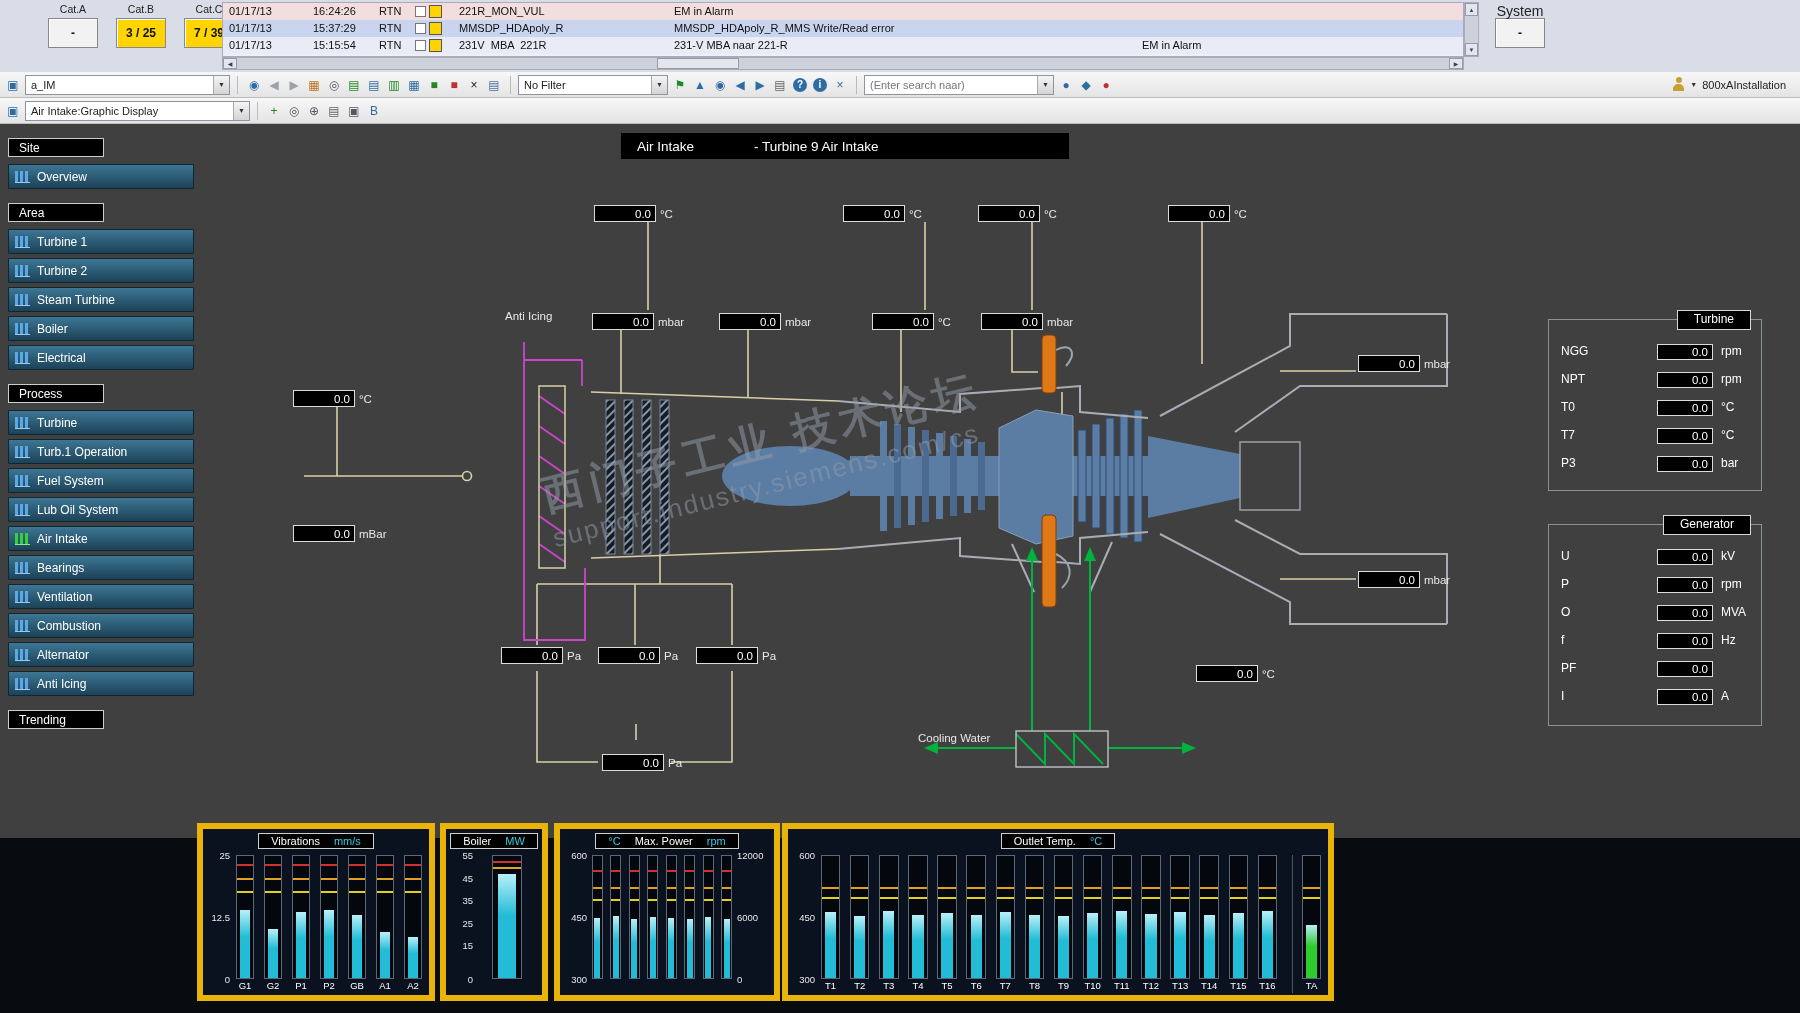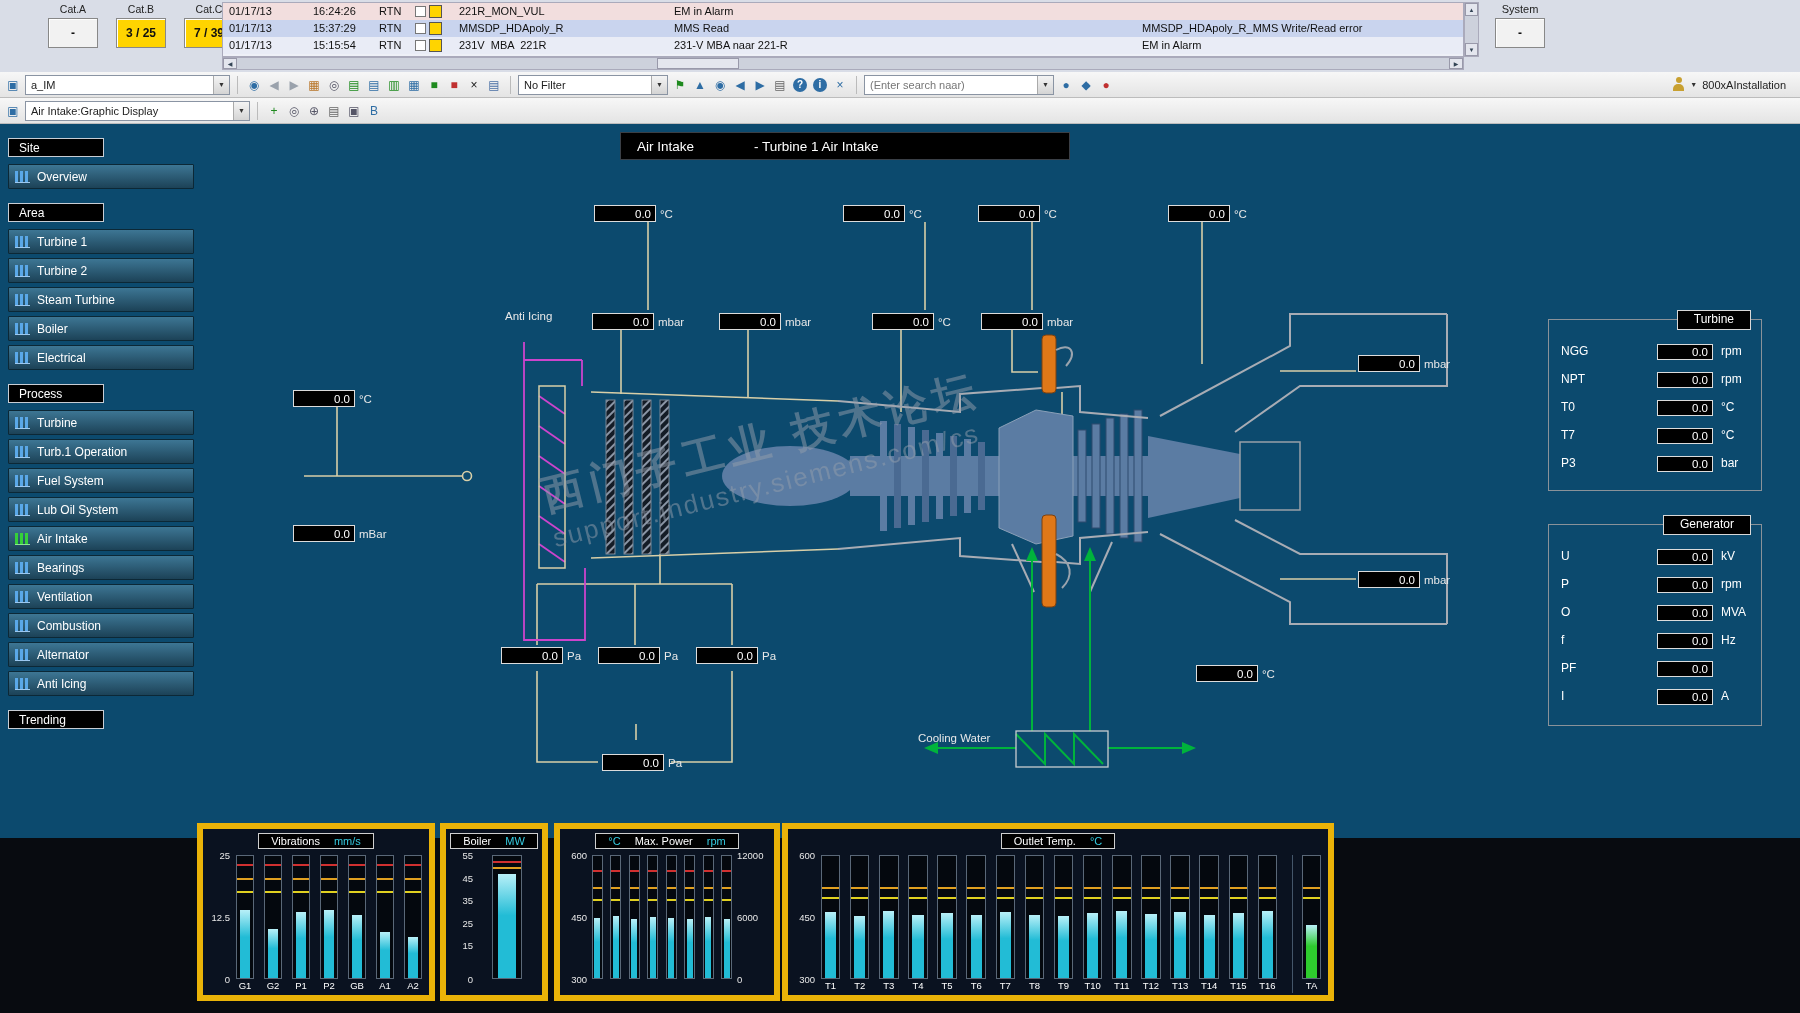--- a/index.html
+++ b/index.html
@@ -35,21 +35,21 @@
     border:1px solid #aab;display:flex;align-items:center;}
   #hscroll .sarrow{width:12px;height:9px;background:#e4e6ee;border:1px solid #99a;font-size:6px;
     color:#345;display:flex;align-items:center;justify-content:center;}
   #hscroll .thumb{width:80px;height:9px;background:#e4e6ee;border:1px solid #99a;margin-left:420px;}
   #hscroll .track{flex:1;}
   #vscroll{position:absolute;left:1464px;top:2px;width:13px;height:53px;background:#cdd1dc;
     border:1px solid #aab;display:flex;flex-direction:column;justify-content:space-between;}
   #vscroll .sarrow{height:11px;background:#e4e6ee;border:1px solid #99a;font-size:6px;color:#345;
     display:flex;align-items:center;justify-content:center;}
   #sysarea{position:absolute;left:1490px;top:3px;width:60px;text-align:center;}
-  #sysarea .catlabel{font-size:11px;}
+  #sysarea .catlabel{font-size:14px;}
   #sysarea .catbox{width:48px;margin:2px auto 0;}
   
   .toolbar{position:absolute;left:0;width:1800px;display:flex;align-items:center;gap:3px;
     background:linear-gradient(#f7f7f7,#e4e4e4);border-bottom:1px solid #bcbcbc;padding:0 4px;
     box-sizing:border-box;}
   #toolbar1{top:72px;height:26px;}
   #toolbar2{top:98px;height:26px;}
   .combo{display:inline-flex;align-items:center;height:20px;background:#fff;
     border:1px solid #8a94a3;font-size:11px;color:#222;padding-left:5px;box-sizing:border-box;}
   .combo .ctext{flex:1;white-space:nowrap;overflow:hidden;}
@@ -59,21 +59,21 @@
   .icongroup{display:inline-flex;align-items:center;gap:2px;}
   .ticon{display:inline-flex;width:18px;height:18px;align-items:center;justify-content:center;
     font-size:12px;cursor:default;}
   .ticon.round{width:14px;height:14px;border-radius:50%;font-size:10px;font-weight:bold;margin:0 2px;}
   .tsep{width:1px;height:18px;background:#bbb;margin:0 4px;}
   #tb1right{margin-left:auto;display:flex;align-items:center;gap:5px;padding-right:10px;font-size:11px;color:#222;}
   .person{position:relative;width:13px;height:15px;display:inline-block;}
   .person::before{content:"";position:absolute;left:3.5px;top:0;width:6px;height:6px;border-radius:50%;background:#c8a030;}
   .person::after{content:"";position:absolute;left:1px;top:7px;width:11px;height:7px;border-radius:5px 5px 0 0;background:#c8a030;}
   
-  #main{position:absolute;left:0;top:124px;width:1800px;height:714px;background:#0c4a6e;}
+  #main{position:absolute;left:0;top:124px;width:1800px;height:714px;background:#404040;}
   #sidebar{position:absolute;left:8px;top:14px;width:186px;}
   .shdr{width:96px;height:19px;line-height:19px;background:#000;border:1px solid #c8cdd4;
     color:#fff;font-size:12px;padding-left:10px;box-sizing:border-box;margin:14px 0 7px 0;}
   .shdr.first{margin-top:0;}
   .sbtn{height:25px;margin-bottom:4px;background:linear-gradient(#3d7694,#1c4257);
     border:1px solid #0c2836;border-radius:1px;display:flex;align-items:center;gap:7px;
     padding-left:6px;box-sizing:border-box;cursor:pointer;}
   .sbtn .slabel{color:#fff;font-size:12px;}
   .nav-ico{width:15px;height:11px;background:repeating-linear-gradient(90deg,#5aa8e8 0 3px,rgba(0,0,0,0) 3px 5px);
     border-bottom:1px solid #9cc8f0;}
@@ -150,21 +150,20 @@
             <div class="acell c-icons"><span class="chk"></span><span class="ybox"></span></div>
             <div class="acell c-tag">221R_MON_VUL</div>
             <div class="acell c-status">EM in Alarm</div>
           </div>
           <div class="arow r1">
             <div class="acell c-date">01/17/13</div>
             <div class="acell c-time">15:37:29</div>
             <div class="acell c-type">RTN</div>
             <div class="acell c-icons"><span class="chk"></span><span class="ybox"></span></div>
             <div class="acell c-tag">MMSDP_HDApoly_R</div>
-            <div class="acell c-desc">MMS Read</div>
             <div class="acell c-status">MMSDP_HDApoly_R_MMS Write/Read error</div>
           </div>
           <div class="arow r2">
             <div class="acell c-date">01/17/13</div>
             <div class="acell c-time">15:15:54</div>
             <div class="acell c-type">RTN</div>
             <div class="acell c-icons"><span class="chk"></span><span class="ybox"></span></div>
             <div class="acell c-tag">231V  MBA  221R</div>
             <div class="acell c-desc">231-V MBA naar 221-R</div>
             <div class="acell c-status">EM in Alarm</div>
@@ -453,21 +452,21 @@
         </div>
         <div class="sbtn">
           <span class="nav-ico"></span>
           <span class="slabel">Anti Icing</span>
         </div>
         <div class="shdr">Trending</div>
       </div>
 
     <div id="titlebox">
       <span class="t1">Air Intake</span>
-      <span class="t2">- Turbine 1 Air Intake</span>
+      <span class="t2">- Turbine 9 Air Intake</span>
     </div>
 
     <div class="flabel" style="left:505px;top:186px">Anti Icing</div>
     <div class="flabel" style="left:918px;top:608px">Cooling Water</div>
 
     <div id="watermark">
       <div class="w1">西门子工业 技术论坛</div>
       <div class="w2">support.industry.siemens.com/cs</div>
     </div>
 

